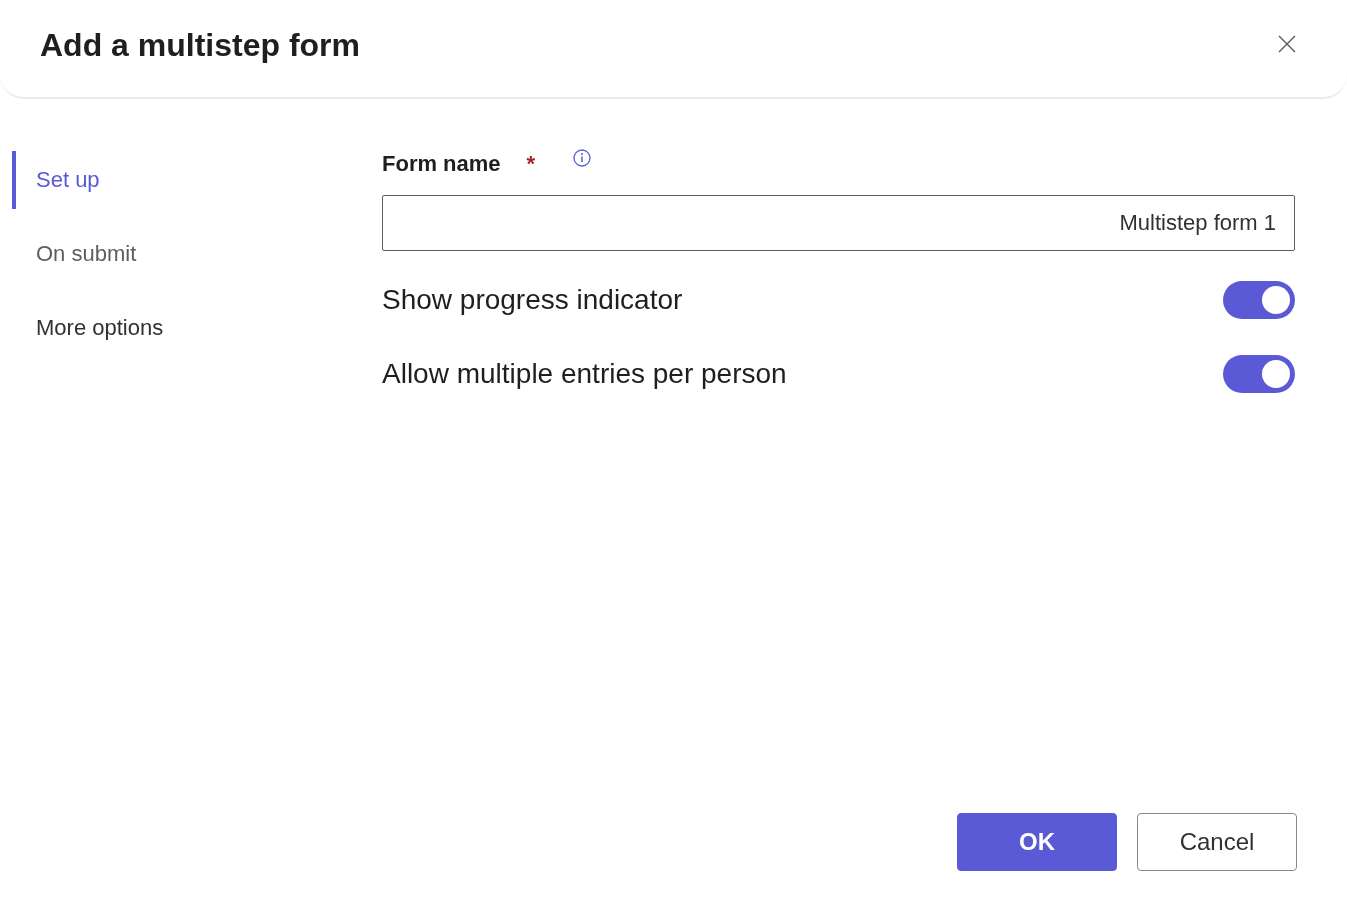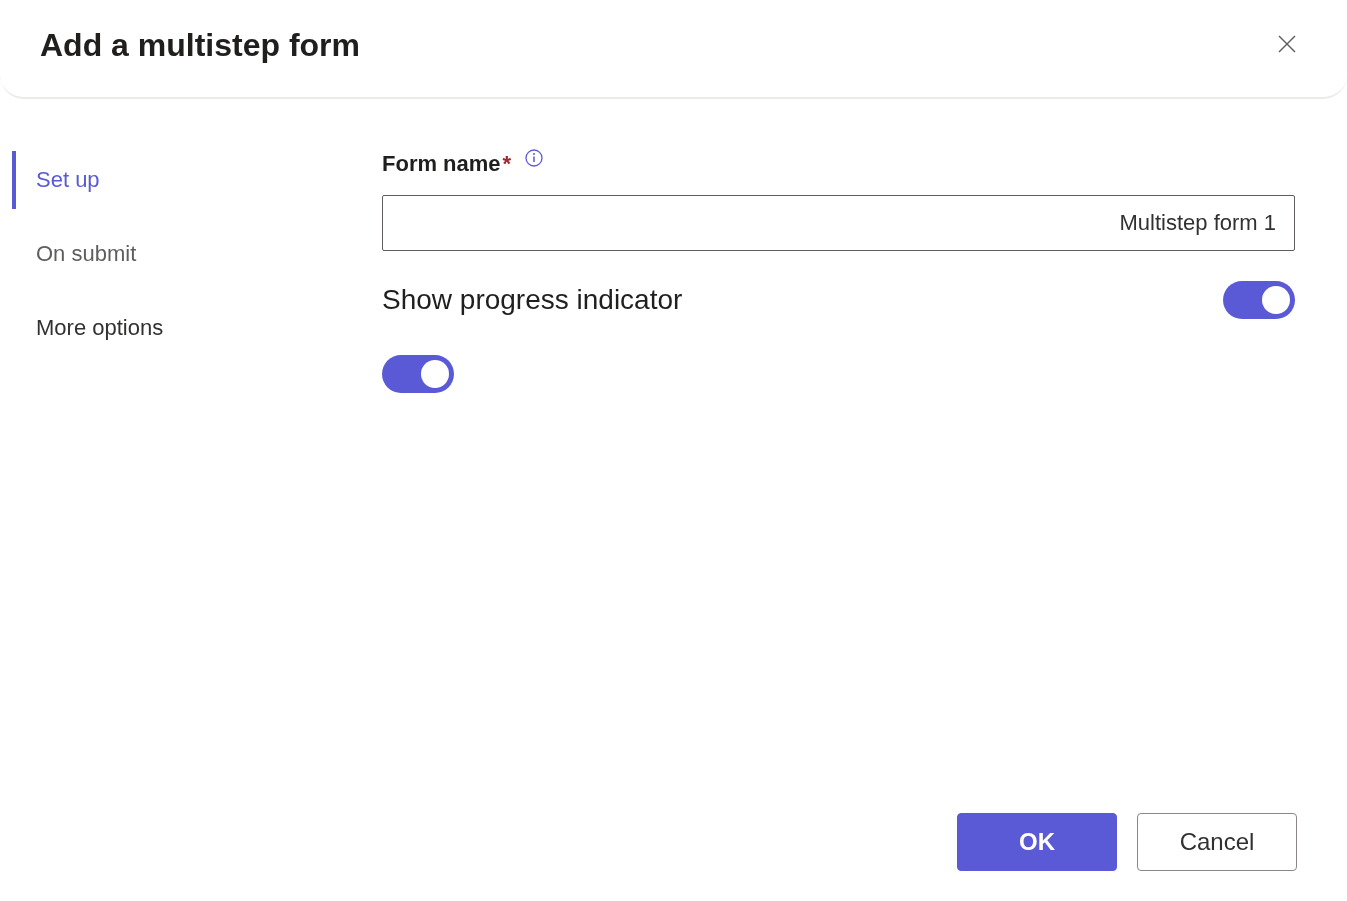--- a/index.html
+++ b/index.html
@@ -72,21 +72,21 @@
     .main-panel {
       flex: 1;
       padding: 40px 40px 0 10px;
     }
     .form-field {
       margin-bottom: 30px;
     }
     .field-label-row {
       display: flex;
       align-items: center;
-      gap: 0;
+      gap: 24px;
       margin-bottom: 18px;
     }
     .field-label {
       font-size: 22px;
       font-weight: 600;
       color: #201f1e;
     }
     .required-asterisk {
       color: #a4262c;
       font-size: 22px;
@@ -220,20 +220,21 @@
     </div>
 
     <div class="toggle-row">
       <span class="toggle-label">Show progress indicator</span>
       <button class="toggle-switch">
         <span class="toggle-switch-handle"></span>
       </button>
     </div>
 
     <div class="toggle-row">
+      <span class="toggle-label">Allow multiple entries per person</span>
       <button class="toggle-switch">
         <span class="toggle-switch-handle"></span>
       </button>
     </div>
   </div>
 </div>
 
 <div class="dialog-footer">
   <button class="btn btn-primary">OK</button>
   <button class="btn btn-secondary">Cancel</button>

